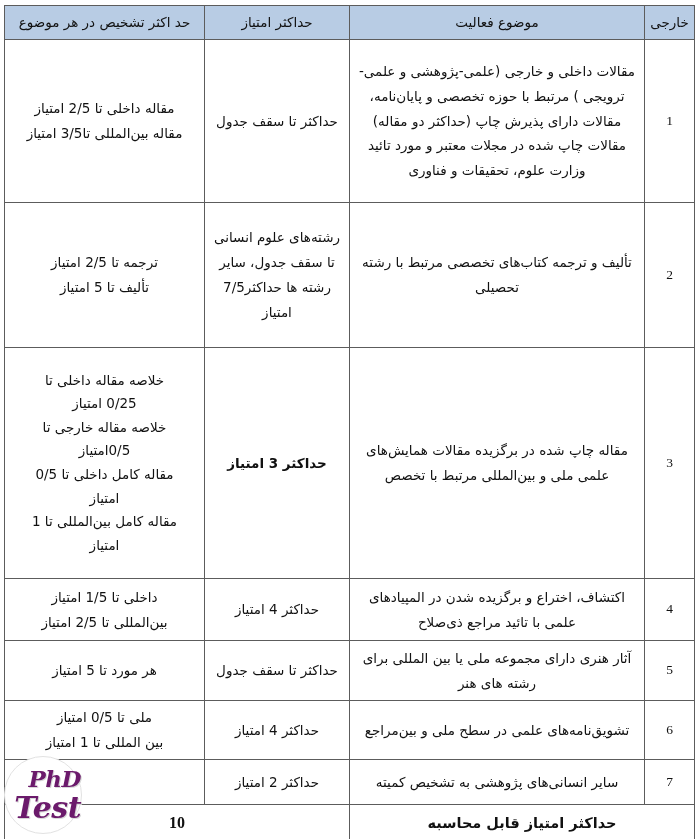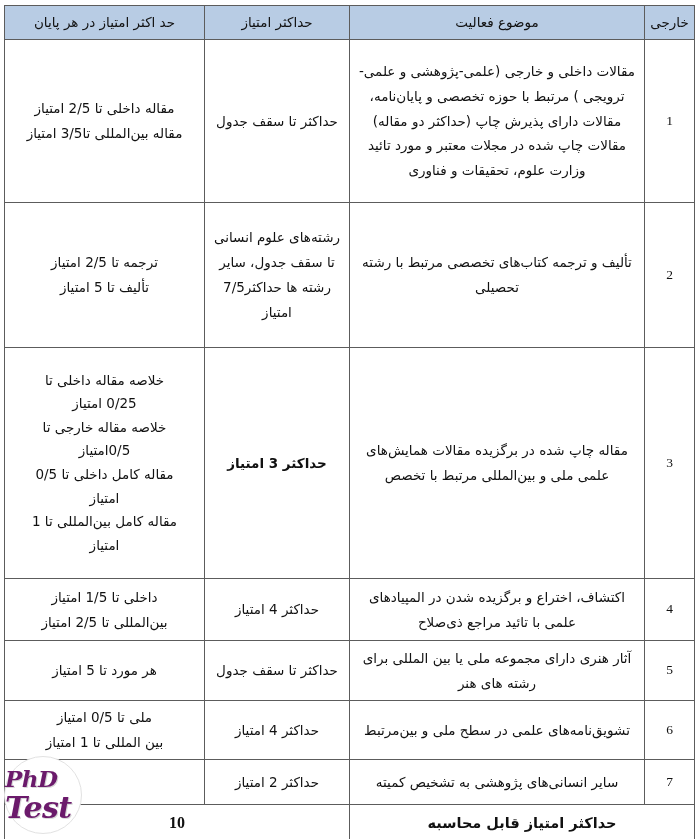--- a/index.html
+++ b/index.html
@@ -104,21 +104,21 @@
     position: absolute;
     left: 4px;
     bottom: 5px;
     width: 78px;
     height: 78px;
     border-radius: 50%;
     background: #ffffff;
     border: 1px solid #e2e2e2;
     display: flex;
     flex-direction: column;
-    align-items: flex-end;
+    align-items: flex-start;
     justify-content: center;
     pointer-events: none;
     z-index: 5;
     box-sizing: border-box;
   }
   .watermark .wm-line {
     color: #6b1a6b;
     font-family: "DejaVu Serif", "Liberation Serif", serif;
     font-weight: bold;
     font-style: italic;
@@ -140,21 +140,21 @@
       <col class="c-radif">
       <col class="c-subject">
       <col class="c-max">
       <col class="c-permax">
     </colgroup>
     <thead>
       <tr>
         <th>خارجی</th>
         <th>موضوع  فعالیت</th>
         <th>حداکثر امتیاز</th>
-        <th>حد اکثر امتیاز در هر پایان</th>
+        <th>حد اکثر تشخیص در هر موضوع</th>
       </tr>
     </thead>
     <tbody>
 
       <tr class="r1">
         <td class="radif-cell">1</td>
         <td class="subject-cell">مقالات داخلی و خارجی (علمی-پژوهشی و علمی- ترویجی ) مرتبط با حوزه تخصصی و پایان‌نامه، مقالات دارای پذیرش چاپ (حداکثر دو مقاله) مقالات چاپ شده در مجلات معتبر و مورد تائید وزارت علوم، تحقیقات و فناوری</td>
         <td class="max-cell">حداکثر تا سقف جدول</td>
         <td class="permax-cell">مقاله داخلی تا 2/5 امتیاز<br>مقاله بین‌المللی تا3/5 امتیاز</td>
       </tr>
@@ -182,21 +182,21 @@
 
       <tr class="r5">
         <td class="radif-cell">5</td>
         <td class="subject-cell">آثار هنری دارای مجموعه ملی یا بین المللی برای رشته های هنر</td>
         <td class="max-cell">حداکثر تا سقف جدول</td>
         <td class="permax-cell">هر مورد تا 5 امتیاز</td>
       </tr>
 
       <tr class="r6">
         <td class="radif-cell">6</td>
-        <td class="subject-cell">تشویق‌نامه‌های علمی در سطح ملی و بین‌مرتبط</td>
+        <td class="subject-cell">تشویق‌نامه‌های علمی در سطح ملی و بین‌مراجع</td>
         <td class="max-cell">حداکثر 4 امتیاز</td>
         <td class="permax-cell">ملی تا 0/5  امتیاز<br>بین المللی تا 1 امتیاز</td>
       </tr>
 
       <tr class="r7">
         <td class="radif-cell">7</td>
         <td class="subject-cell">سایر انسانی‌های پژوهشی به تشخیص کمیته</td>
         <td class="max-cell">حداکثر 2 امتیاز</td>
         <td class="permax-cell"></td>
       </tr>

